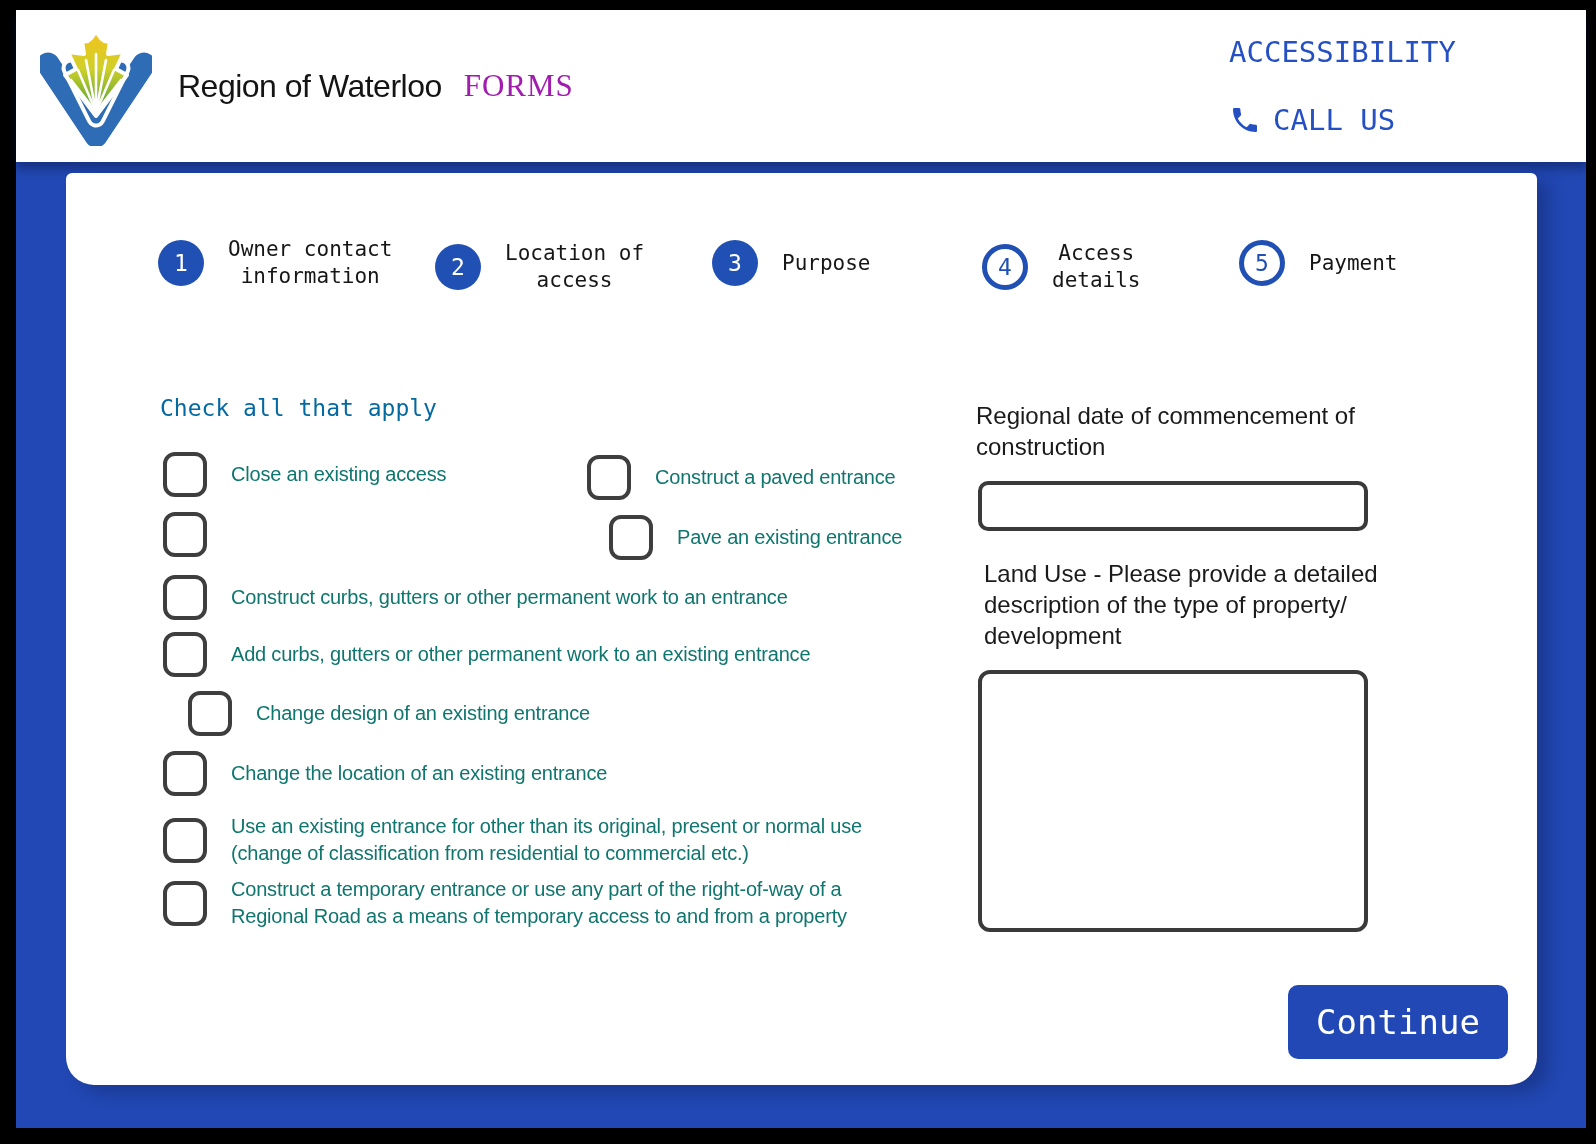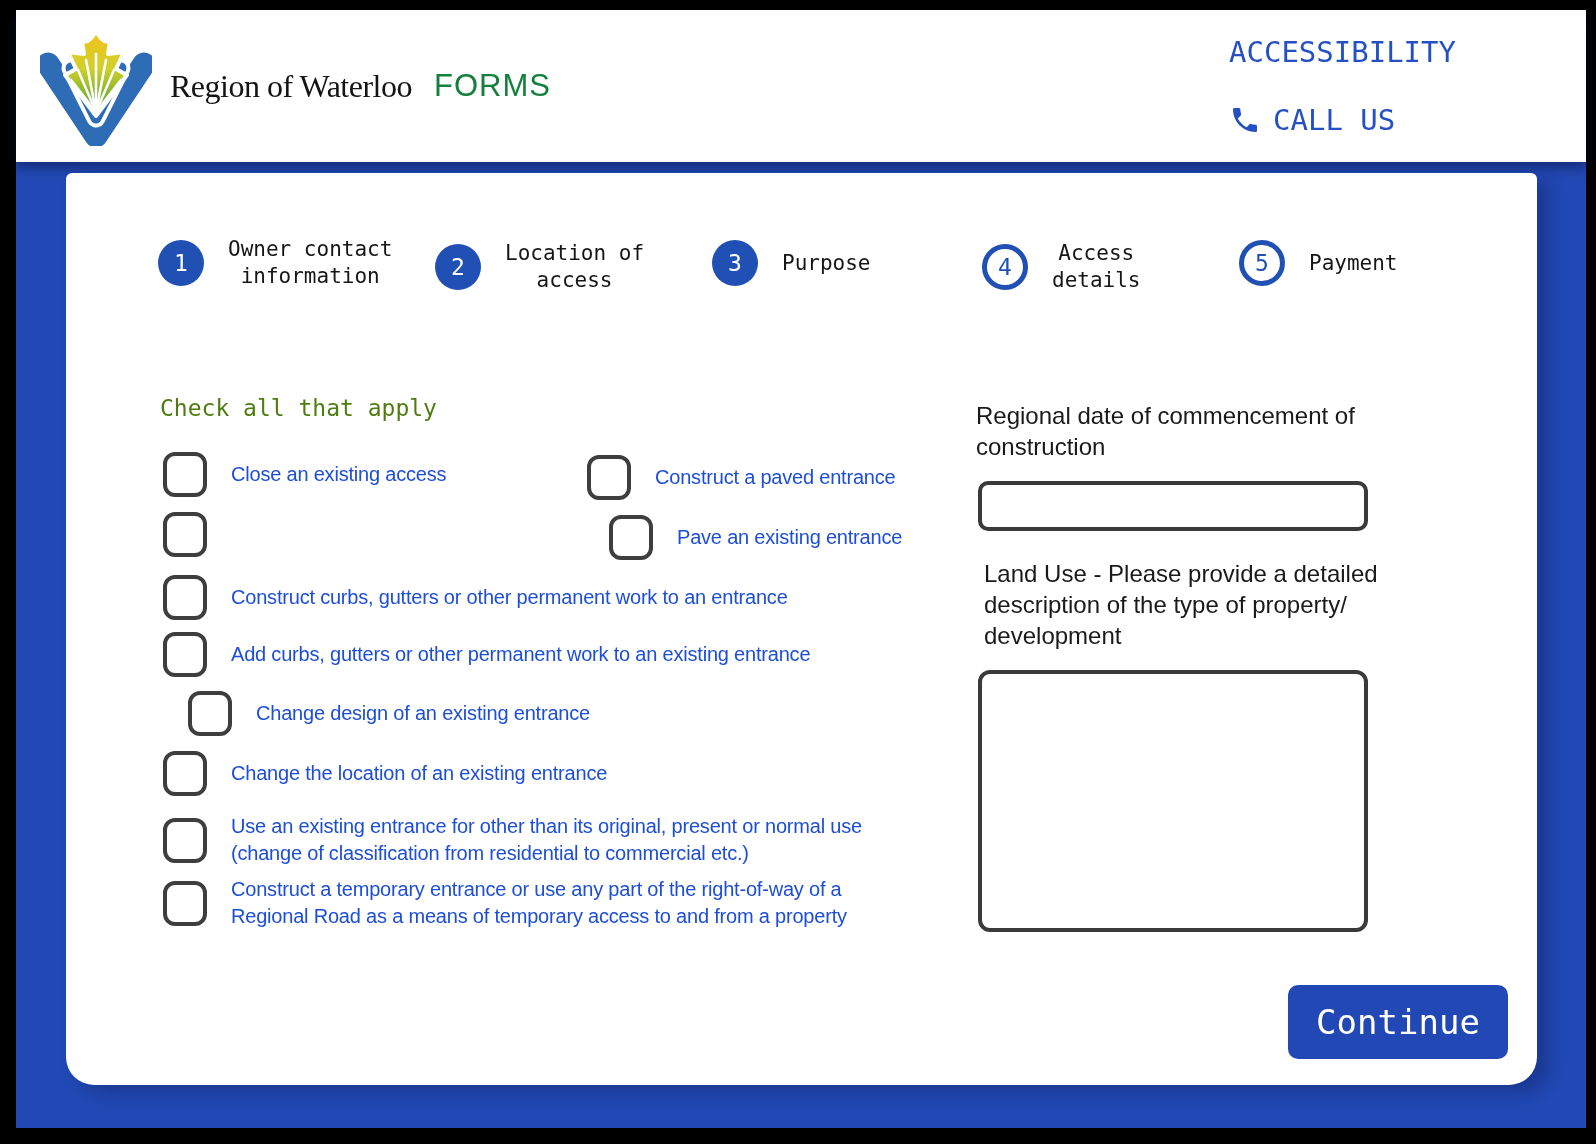--- a/index.html
+++ b/index.html
@@ -4,47 +4,47 @@
 <style>
   html,body{margin:0;padding:0;}
   body{background:#000;width:1596px;height:1144px;font-family:"Liberation Sans",sans-serif;}
   .page{position:relative;width:1596px;height:1144px;background:#000;overflow:hidden;}
   .frame{position:absolute;left:16px;top:10px;right:10px;bottom:16px;background:#2148b4;}
   
   .header{position:absolute;left:0;top:0;right:0;height:152px;background:#fff;
           display:flex;align-items:center;padding:0 130px 0 24px;box-sizing:border-box;
           box-shadow:0 7px 9px rgba(12,22,70,.45);}
   .logo{width:112px;height:120px;flex:0 0 auto;}
-  .wordmark{font-family:Liberation Serif, serif;font-size:32px;color:#141414;margin-left:18px;
+  .wordmark{font-family:Liberation Sans, sans-serif;font-size:32px;color:#141414;margin-left:26px;
             letter-spacing:-.5px;white-space:nowrap;}
-  .brand-suffix{font-family:Liberation Sans, sans-serif;font-size:31px;color:#15803d;
+  .brand-suffix{font-family:Liberation Serif, serif;font-size:31px;color:#a21caf;
                 margin-left:22px;letter-spacing:1px;white-space:nowrap;}
   .hdr-right{margin-left:auto;display:flex;gap:34px;flex-direction:column;}
   .hdr-link{font-family:"DejaVu Sans Mono",monospace;font-size:29px;color:#2450c4;
             text-decoration:none;white-space:nowrap;cursor:pointer;}
   .call-wrap{display:flex;align-items:center;gap:12px;cursor:pointer;}
   
   .card{position:absolute;left:50px;top:163px;width:1471px;height:912px;background:#fff;
         border-radius:6px 6px 28px 28px;box-shadow:12px 8px 16px rgba(12,22,70,.30);}
   
   .step{position:absolute;display:flex;align-items:center;gap:24px;}
   .step-circle{width:46px;height:46px;border-radius:50%;display:flex;align-items:center;
                justify-content:center;font-family:"DejaVu Sans Mono",monospace;font-size:23px;
                box-sizing:border-box;flex:0 0 auto;cursor:pointer;}
   .step.filled .step-circle{background:#2150b4;color:#fff;}
   .step.outline .step-circle{background:#fff;color:#2150b4;border:5px solid #2150b4;}
   .step-label{font-family:"DejaVu Sans Mono",monospace;font-size:21px;color:#161616;
               line-height:27px;text-align:center;white-space:pre-line;}
   
   .check-heading{position:absolute;left:94px;top:222px;font-family:"DejaVu Sans Mono",monospace;
-                 font-size:23px;color:#4d7c0f;}
+                 font-size:23px;color:#0369a1;}
   .opt{position:absolute;display:flex;align-items:center;gap:24px;}
   .cbx{width:44px;height:45px;border:4px solid #3e3e3e;border-radius:12px;background:#fff;
        box-sizing:border-box;flex:0 0 auto;cursor:pointer;}
-  .opt-label{font-size:20px;letter-spacing:-.2px;color:#1d4ed8;line-height:27px;white-space:pre-line;}
+  .opt-label{font-size:20px;letter-spacing:-.2px;color:#0f766e;line-height:27px;white-space:pre-line;}
   
   .field-label{position:absolute;font-size:24px;color:#1a1a1a;line-height:31px;white-space:pre-line;}
   .date-input{position:absolute;left:912px;top:308px;width:390px;height:50px;border:4px solid #3a3a3a;
               border-radius:10px;box-sizing:border-box;font-size:22px;padding:0 12px;
               font-family:"Liberation Sans",sans-serif;}
   .landuse-area{position:absolute;left:912px;top:497px;width:390px;height:262px;border:4px solid #3a3a3a;
                 border-radius:12px;box-sizing:border-box;resize:none;font-size:22px;padding:10px 12px;
                 font-family:"Liberation Sans",sans-serif;}
   
   .continue-btn{position:absolute;left:1222px;top:812px;width:220px;height:74px;background:#2148b4;

